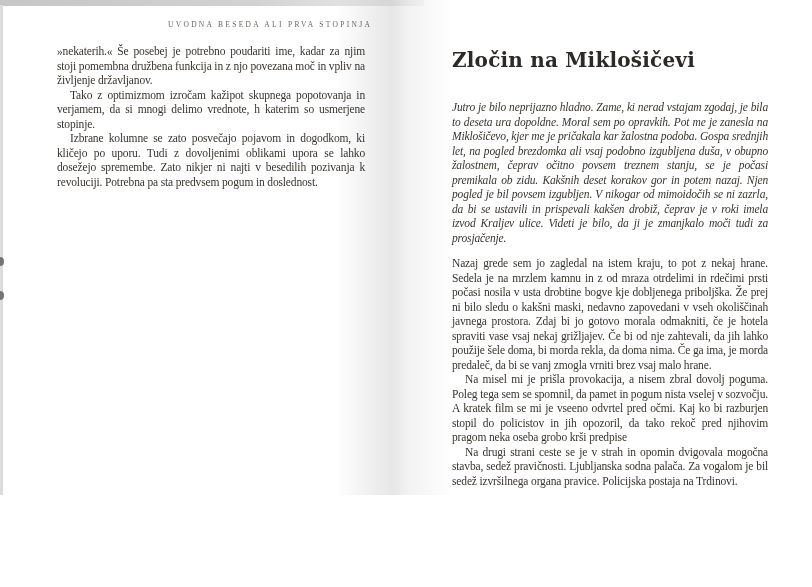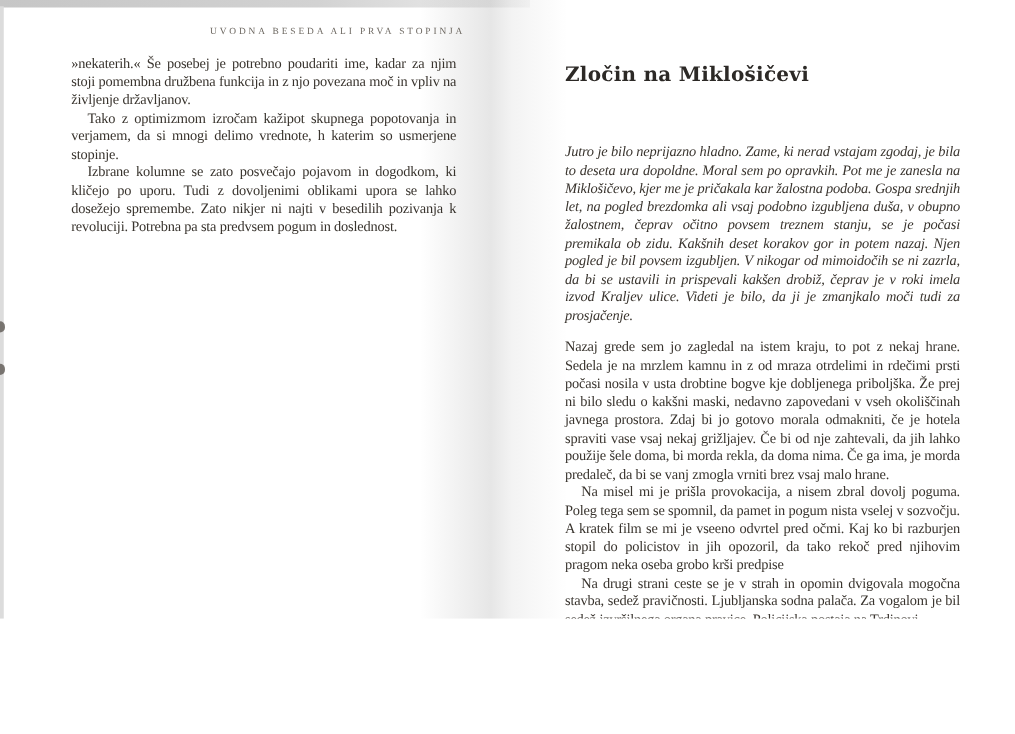--- a/index.html
+++ b/index.html
@@ -51,27 +51,27 @@
   .textblock{
     position:absolute;
     color:#39342e;
     font-size:11.5px;line-height:14.5px;
     letter-spacing:-0.15px;
     text-align:justify;
   }
   .textblock p{margin:0;}
   .textblock p.ind{text-indent:13px;}
   #left-text{left:57px;top:44px;width:308px;}
-  #right-text{left:452px;top:115px;width:316px;}
+  #right-text{left:452px;top:100px;width:316px;}
   #right-text .lead{font-style:italic;margin-bottom:11px;}
   
   .chapter-title{
     position:absolute;left:452px;top:47px;margin:0;
     font-family:"DejaVu Serif",serif;
-    font-weight:bold;font-size:16px;line-height:26px;
+    font-weight:bold;font-size:20px;line-height:26px;
     color:#2c2926;letter-spacing:0.2px;
   }
   
   .pagenum{
     position:absolute;
     font-family:"Liberation Sans",sans-serif;
     font-size:40px;line-height:40px;font-weight:400;
     color:#dedede;
   }
   #pagenum-left{left:300px;top:524px;width:48px;text-align:right;margin-top:30px;}

